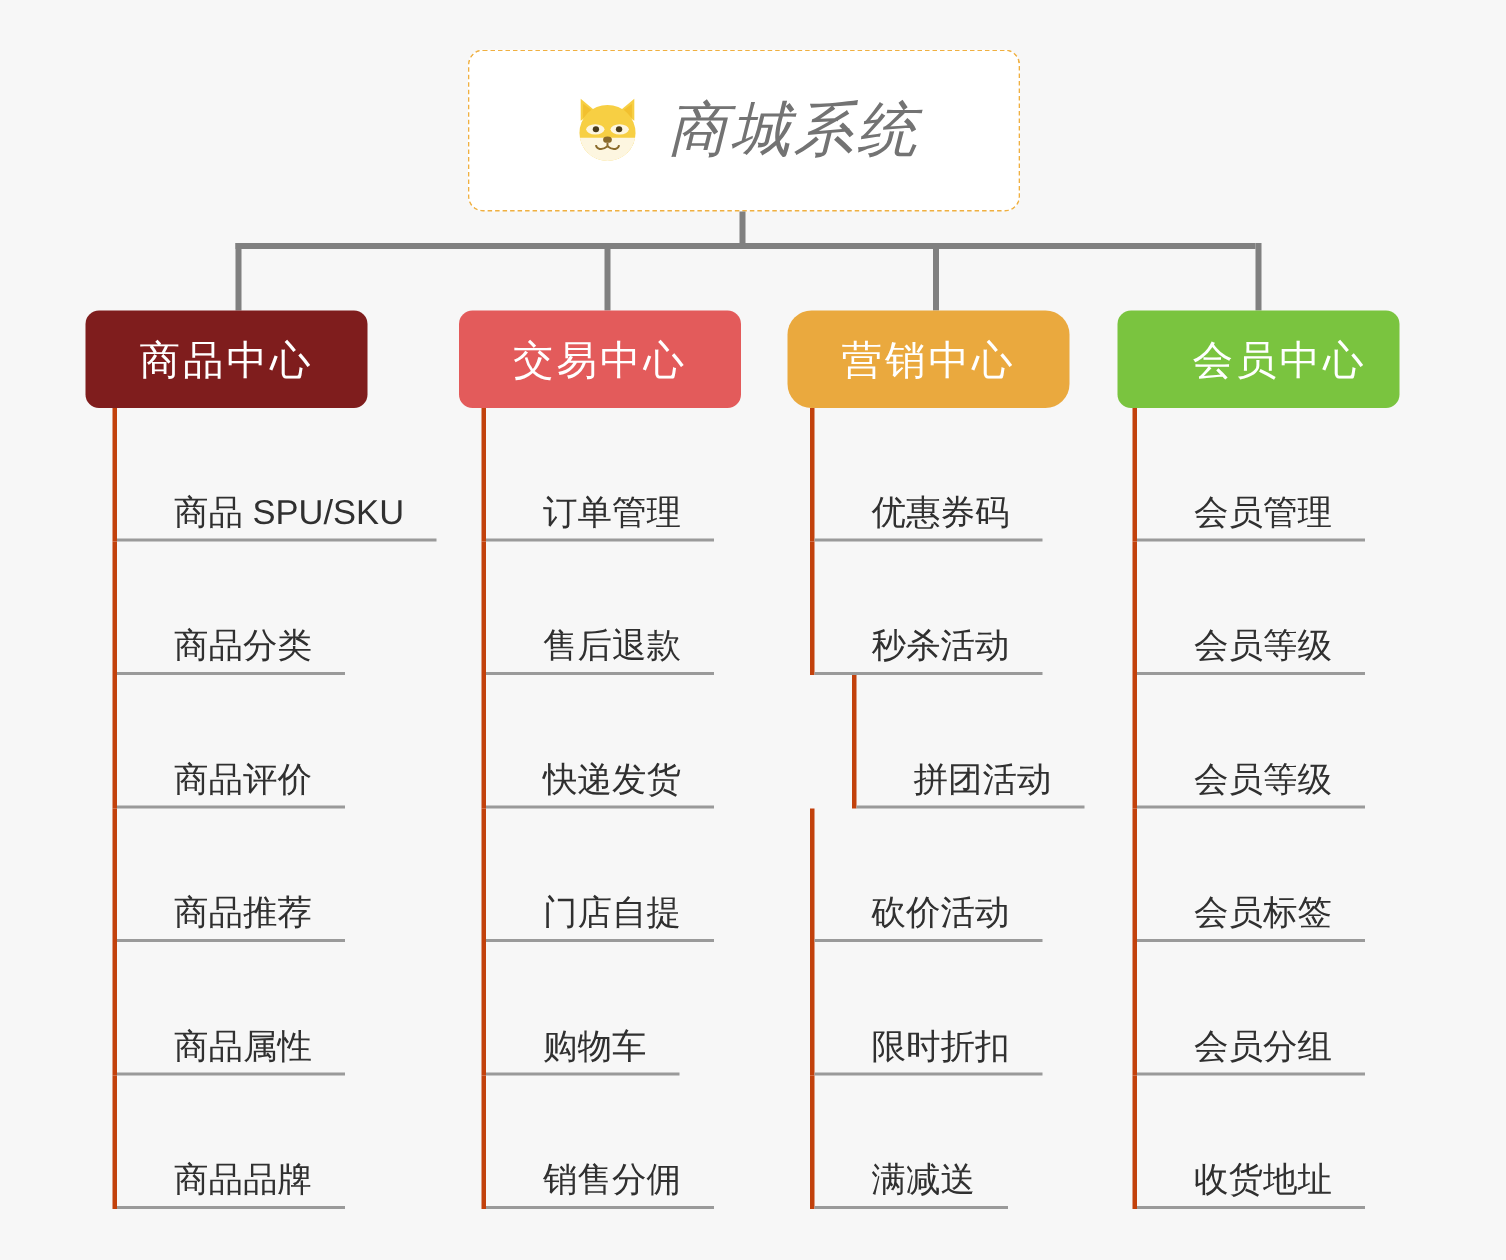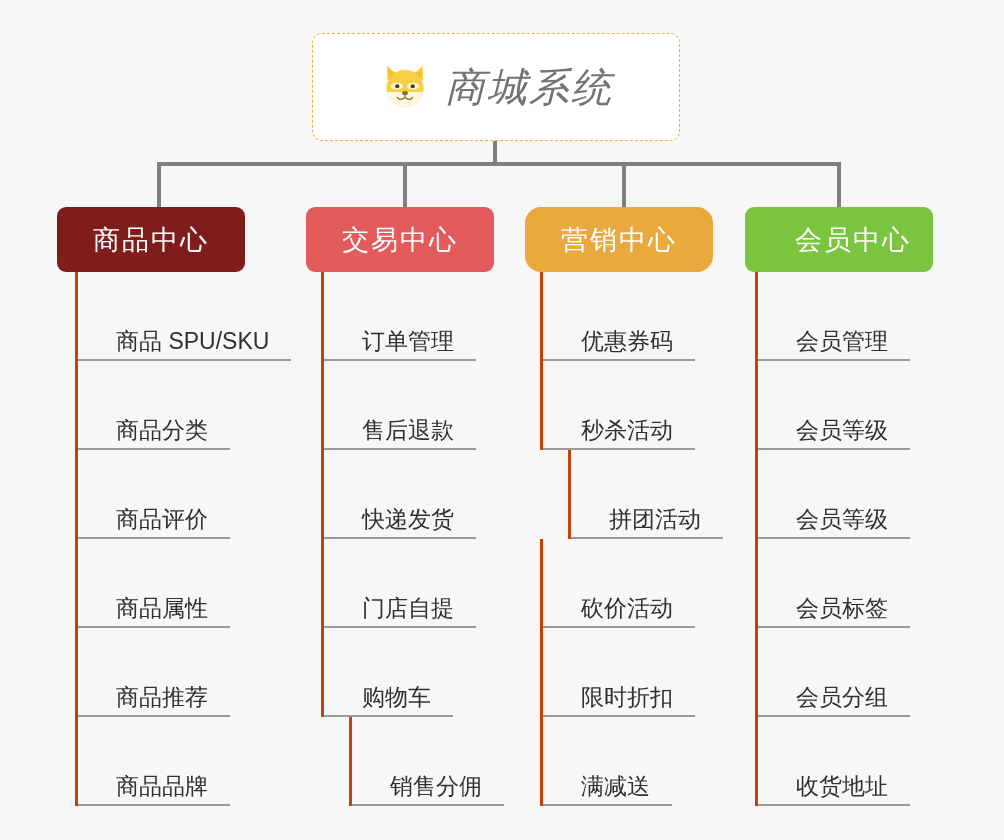--- a/index.html
+++ b/index.html
@@ -177,25 +177,25 @@
         <div class="leaf-item" style="width: 156px;">
           <div class="leaf-underline" style="width: 152px;"></div>
           <span class="leaf-label">商品分类</span>
         </div>
         <div class="leaf-item" style="width: 156px;">
           <div class="leaf-underline" style="width: 152px;"></div>
           <span class="leaf-label">商品评价</span>
         </div>
         <div class="leaf-item" style="width: 156px;">
           <div class="leaf-underline" style="width: 152px;"></div>
+          <span class="leaf-label">商品推荐</span>
+        </div>
+        <div class="leaf-item" style="width: 156px;">
+          <div class="leaf-underline" style="width: 152px;"></div>
           <span class="leaf-label">商品属性</span>
-        </div>
-        <div class="leaf-item" style="width: 156px;">
-          <div class="leaf-underline" style="width: 152px;"></div>
-          <span class="leaf-label">商品推荐</span>
         </div>
         <div class="leaf-item" style="width: 156px; text-align: center;">
           <div class="leaf-underline" style="width: 152px;"></div>
           <span class="leaf-label">商品品牌</span>
         </div>
       </div>
       <div class="branch-col" style="left: 321px;">
         <div class="leaf-item" style="width: 156px;">
           <div class="leaf-underline" style="width: 152px;"></div>
           <span class="leaf-label">订单管理</span>
@@ -209,21 +209,21 @@
           <span class="leaf-label">快递发货</span>
         </div>
         <div class="leaf-item" style="width: 156px; text-align: center;">
           <div class="leaf-underline" style="width: 152px;"></div>
           <span class="leaf-label">门店自提</span>
         </div>
         <div class="leaf-item" style="width: 133px;">
           <div class="leaf-underline" style="width: 129px;"></div>
           <span class="leaf-label">购物车</span>
         </div>
-        <div class="leaf-item" style="width: 156px; margin-left: 28px;">
+        <div class="leaf-item" style="width: 156px;">
           <div class="leaf-underline" style="width: 152px;"></div>
           <span class="leaf-label">销售分佣</span>
         </div>
       </div>
       <div class="branch-col" style="left: 540px;">
         <div class="leaf-item" style="width: 156px;">
           <div class="leaf-underline" style="width: 152px;"></div>
           <span class="leaf-label">优惠券码</span>
         </div>
         <div class="leaf-item" style="width: 156px; text-align: right;">

